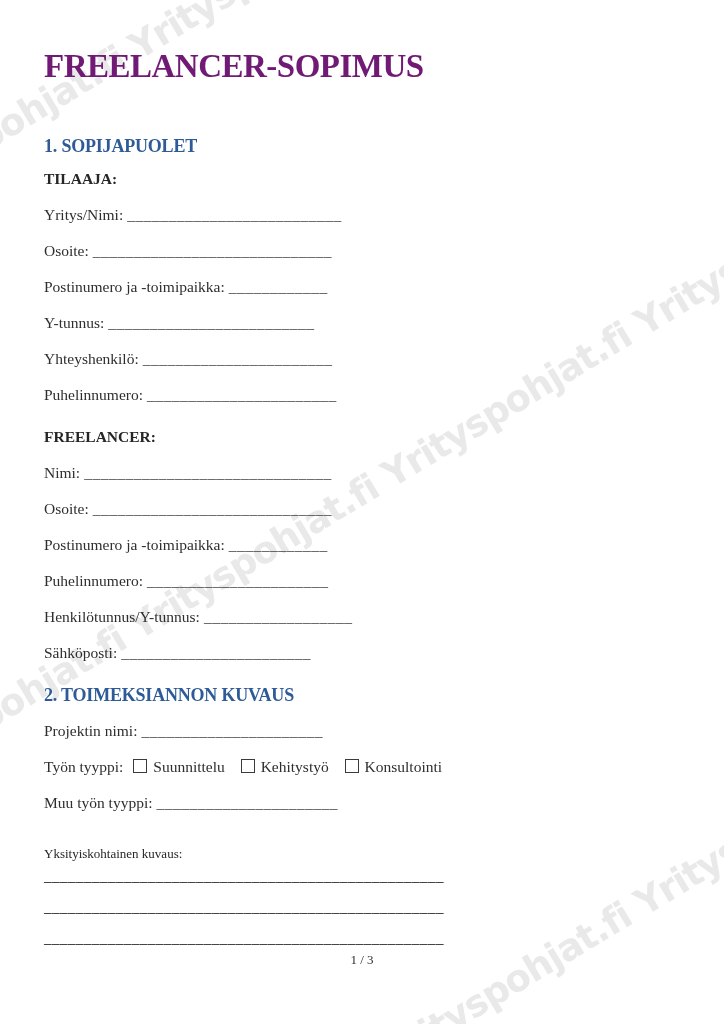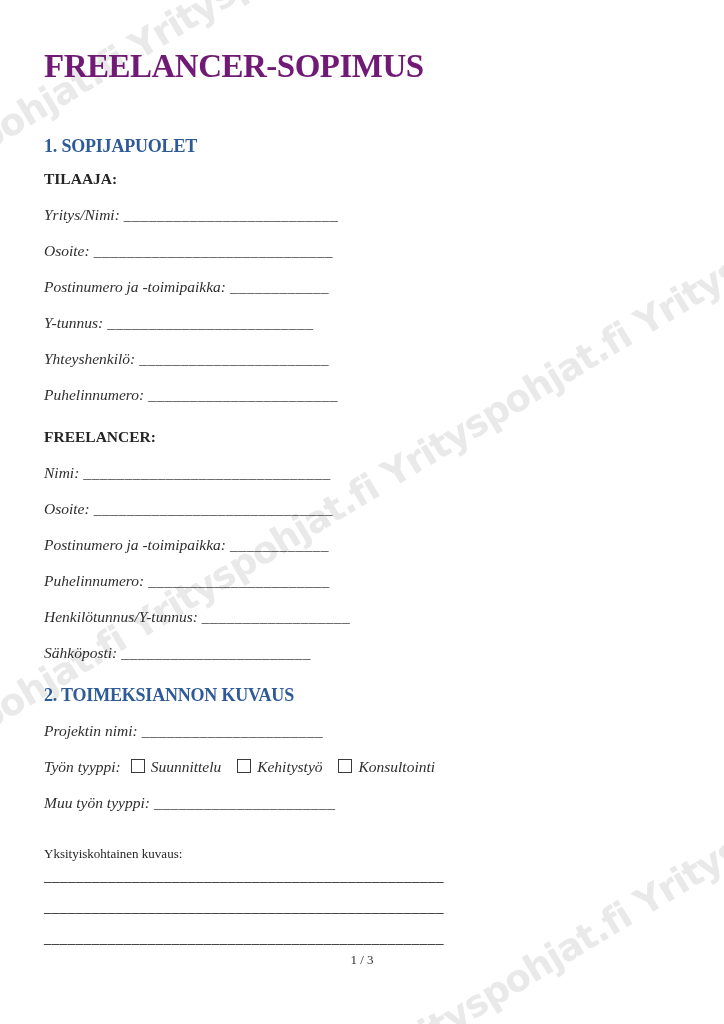--- a/index.html
+++ b/index.html
@@ -54,21 +54,20 @@
     font-size:15.5px;
     line-height:21px;
     font-weight:bold;
     color:#262626;
   }
   .subhead.freelancer { margin-top:21px; }
   .field {
     margin:15px 0 0 0;
     font-size:15.5px;
     line-height:21px;
-    font-style:italic;
   }
   .field.tight { }
   .field .blank { margin-left:4px; letter-spacing:0.5px; color:#3c3c3c; }
   .bold-line { margin:30px 0 0 0; font-size:13px; line-height:21px; font-weight:normal; color:#262626; }
   .rule-line { margin:10px 0 0 0; font-size:15px; line-height:21px; letter-spacing:0.5px; color:#000000; }
   .rule-line.first { margin-top:2px; }
   .cb {
     display:inline-block;
     width:12px; height:12px;
     border:1.4px solid #3a3a3a;

